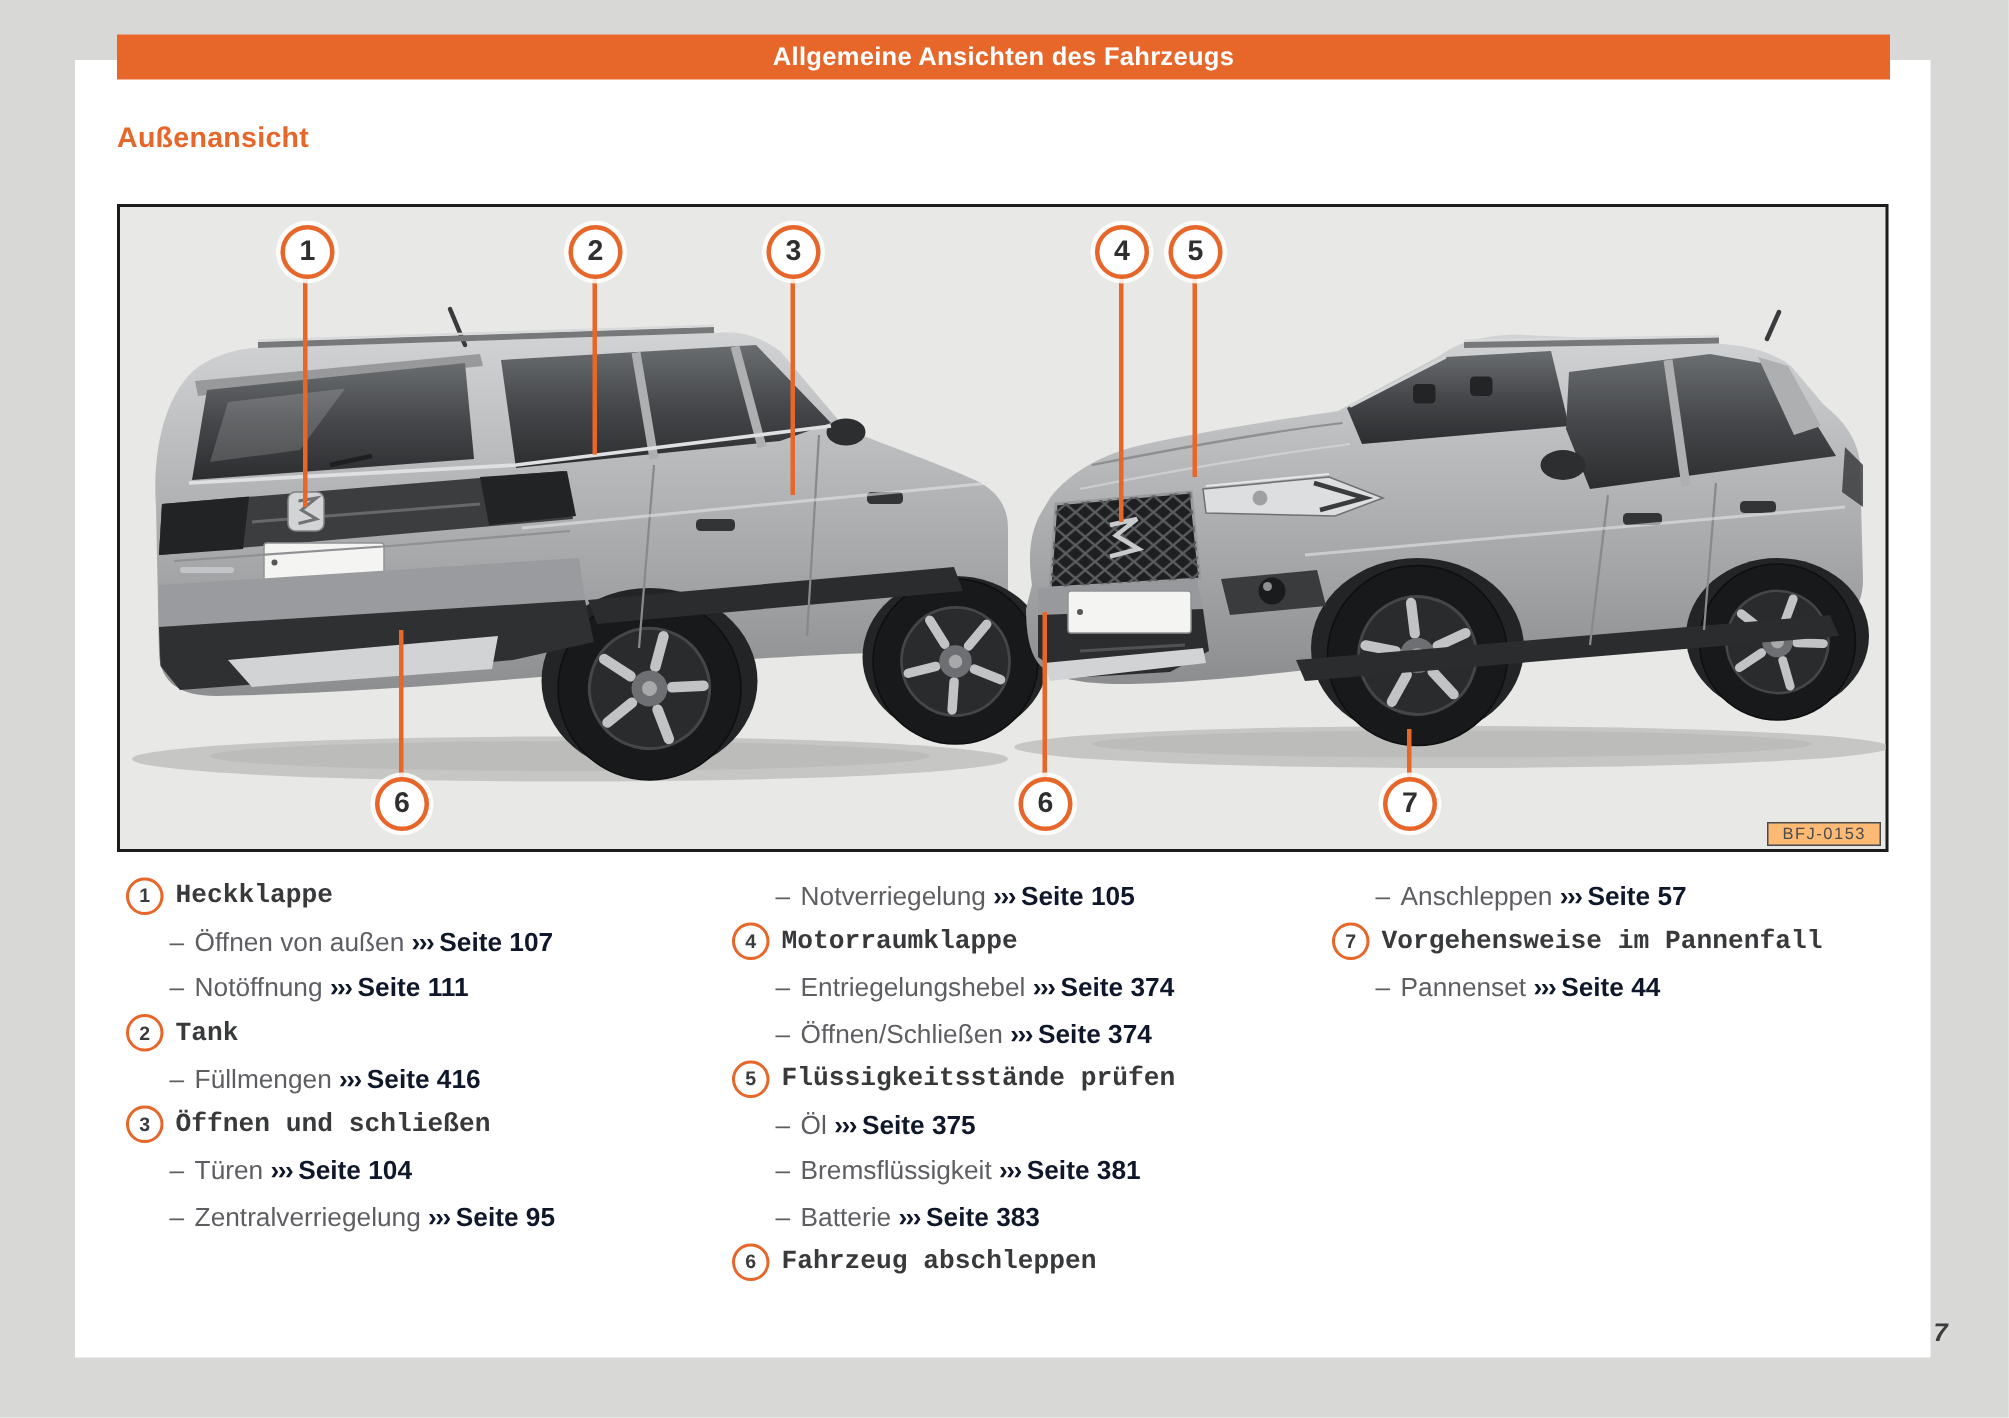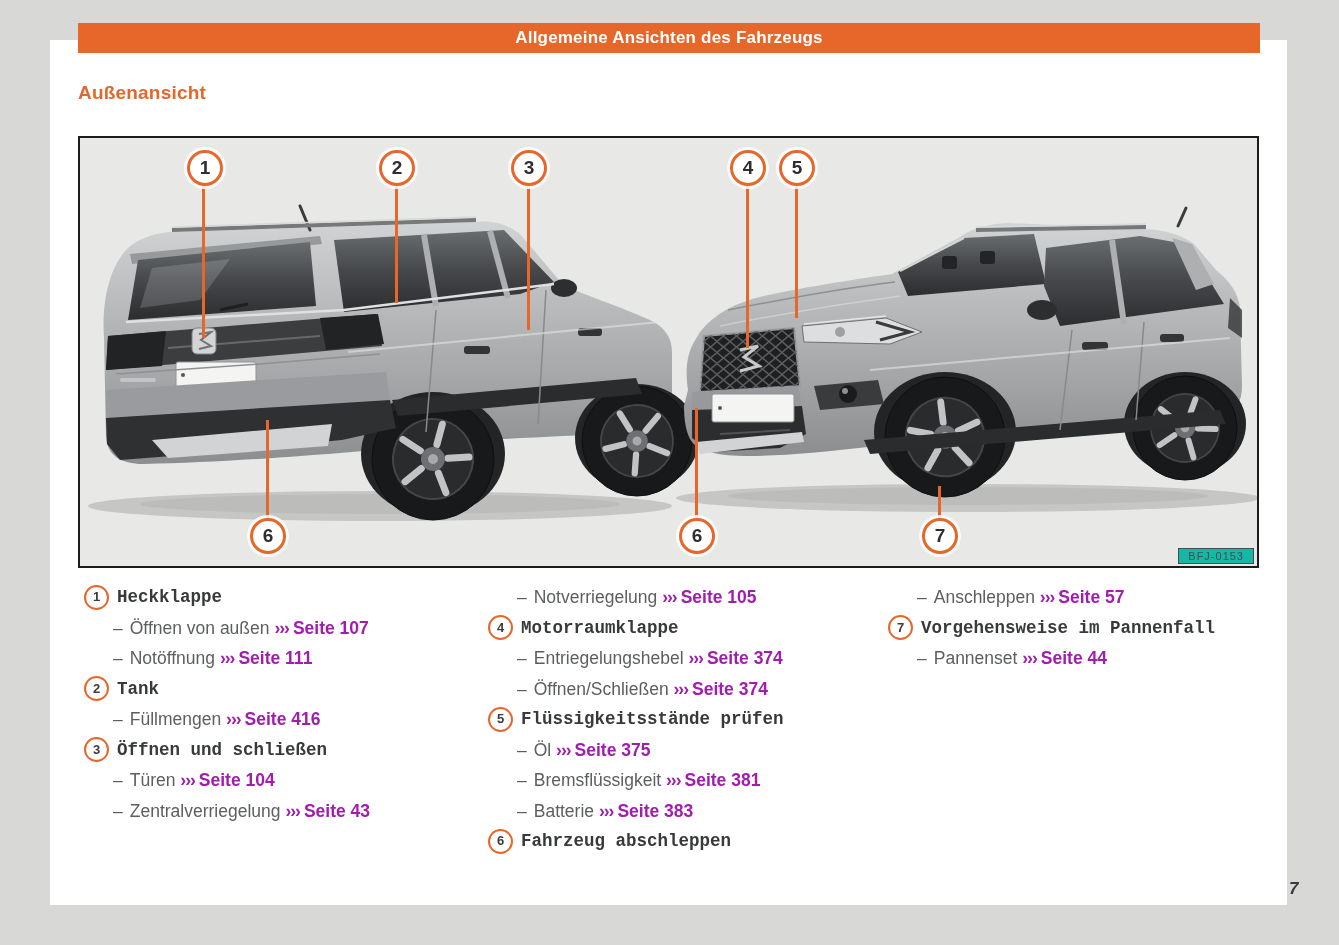--- a/index.html
+++ b/index.html
@@ -5,36 +5,36 @@
   html,body{margin:0;padding:0;}
   body{background:#d8d9d7;font-family:"Liberation Sans","DejaVu Sans",sans-serif;}
   .page{position:relative;width:1339px;height:945px;background:#d8d9d7;overflow:hidden;padding-left:16px;}
   .sheet{position:absolute;left:50px;top:40px;width:1237px;height:865px;background:#ffffff;}
   .topbar{position:absolute;left:78px;top:23px;width:1182px;height:30px;background:#E7672A;
           color:#fff;font-weight:bold;font-size:17px;line-height:30px;text-align:center;letter-spacing:.2px;}
   .section-title{position:absolute;left:78px;top:82px;color:#E7672A;font-weight:bold;font-size:19px;letter-spacing:.2px;}
   .figure{position:absolute;left:78px;top:136px;width:1181px;height:432px;background:#e8e8e6;
           border:2px solid #1c1c1c;box-sizing:border-box;}
   .figure svg{position:absolute;left:0;top:0;}
-  .imgcode{position:absolute;right:3px;bottom:2px;background:#14b8a6;border:1px solid #4b4b4d;
+  .imgcode{position:absolute;right:3px;bottom:2px;background:#fdba74;border:1px solid #4b4b4d;
            font-size:11px;color:#4b4b4d;padding:1px 9px;letter-spacing:1px;}
   .cl{position:absolute;width:3px;background:#E7672A;}
   .co{position:absolute;width:30px;height:30px;border:3px solid #E7672A;border-radius:50%;background:#fff;
       box-shadow:0 0 0 3px rgba(255,255,255,.85);text-align:center;}
   .co span{font-size:19px;font-weight:bold;color:#2e2f31;line-height:30px;}
   .col{position:absolute;top:585px;width:394px;}
   .entry{margin:0 0 6.5px 0;line-height:24px;font-size:17.5px;}
   .entry.head{display:flex;align-items:center;height:24px;}
   .ncirc{width:21px;height:21px;border:2px solid #E7672A;border-radius:50%;display:inline-flex;
          align-items:center;justify-content:center;flex:0 0 auto;margin-right:8px;background:#fff;}
   .ncirc span{font-size:13px;font-weight:bold;color:#3a3b3d;}
   .htitle{font-weight:bold;color:#38393b;font-family:Liberation Mono, monospace;}
   .entry.sub{padding-left:29px;color:#5d5e61;}
   .dash{margin-right:7px;}
-  .ref{white-space:nowrap;font-weight:bold;color:#a21caf;}
+  .ref{white-space:nowrap;font-weight:bold;color:#0f172a;}
   .chev{letter-spacing:-1px;}
   .rpage{margin-left:4px;}
   .pagenum{position:absolute;left:1289px;top:879px;font-size:17px;font-weight:bold;font-style:italic;color:#3b3b3d;}
 </style>
 </head>
 <body>
 
 <div class="page">
   <div class="sheet"></div>
 
@@ -232,21 +232,21 @@
     <div class="entry head">
       <span class="ncirc">
           <span>3</span>
         </span>
       <span class="htitle">Öffnen und schließen</span>
     </div>
     <div class="entry sub">
       <span class="dash">–</span><span>Türen</span> <span class="ref"><span class="chev">›››</span><span class="rpage">Seite 104</span></span>
     </div>
     <div class="entry sub">
-      <span class="dash">–</span><span>Zentralverriegelung</span> <span class="ref"><span class="chev">›››</span><span class="rpage">Seite 43</span></span>
+      <span class="dash">–</span><span>Zentralverriegelung</span> <span class="ref"><span class="chev">›››</span><span class="rpage">Seite 95</span></span>
     </div>
   </div>
 
   <div class="col" style="left:488px">
     <div class="entry sub">
       <span class="dash">–</span><span>Notverriegelung</span> <span class="ref"><span class="chev">›››</span><span class="rpage">Seite 105</span></span>
     </div>
     <div class="entry head">
       <span class="ncirc">
           <span>4</span>

